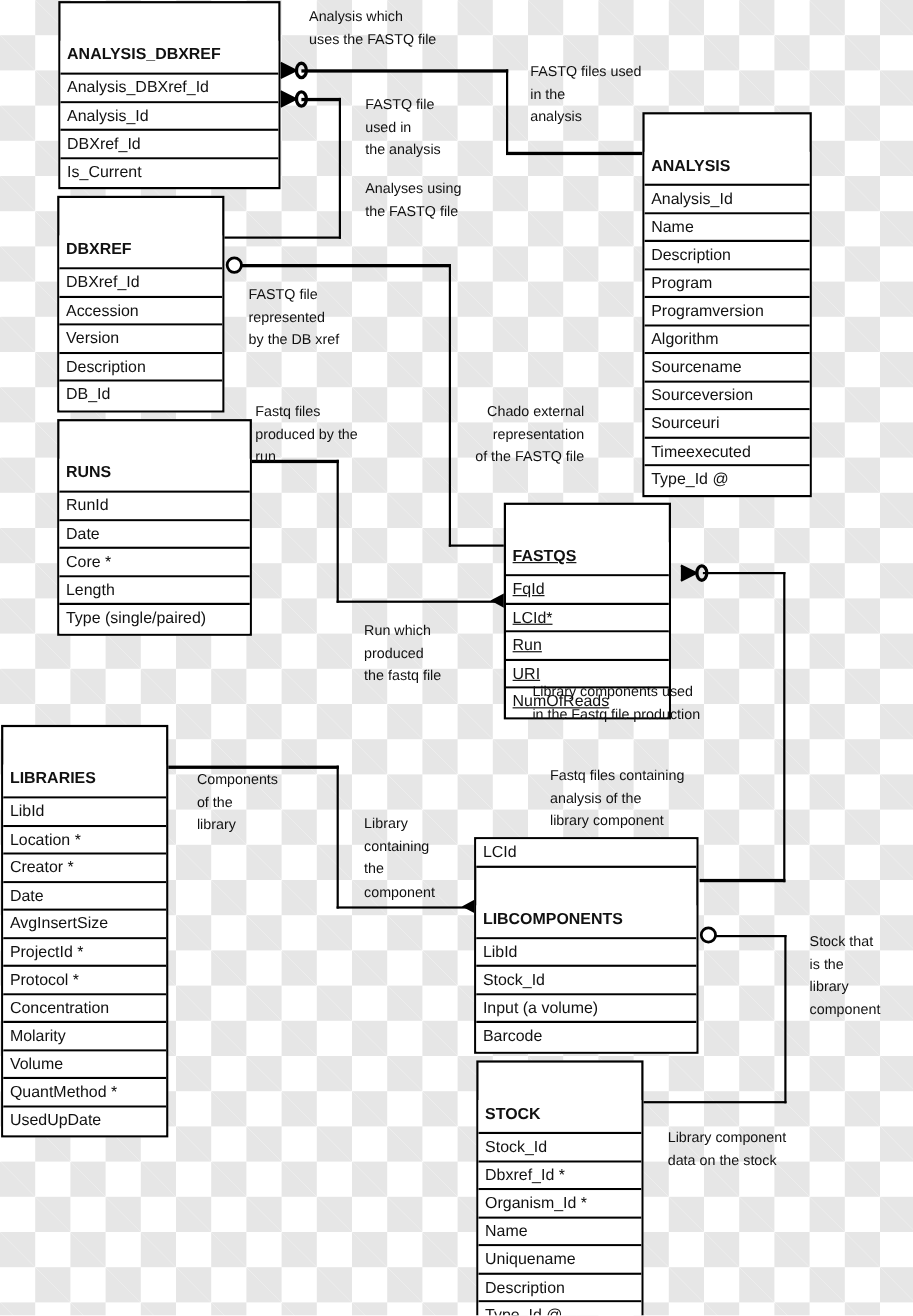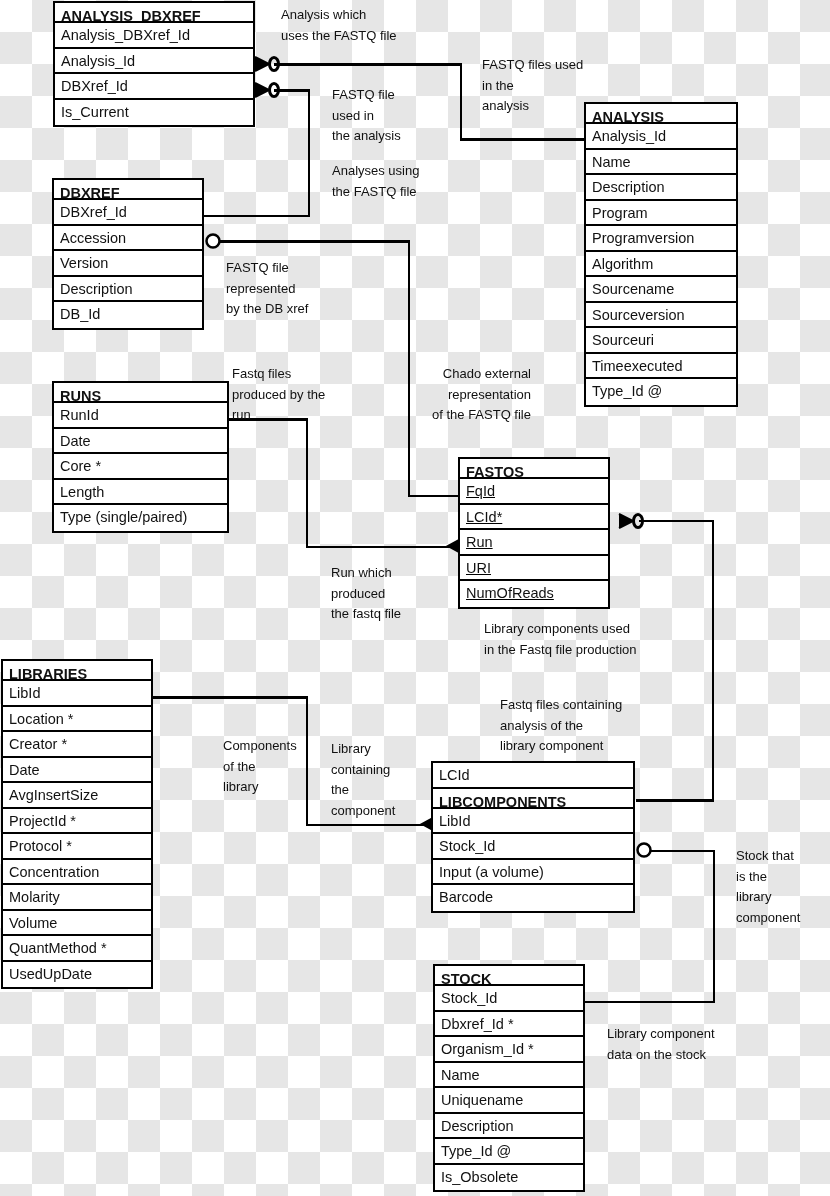--- a/index.html
+++ b/index.html
@@ -37,23 +37,24 @@
     white-space: nowrap;
     overflow: hidden;
     background: #ffffff;
     border-bottom: 2px solid #000000;
   }
   .entity .row:last-child {
     border-bottom: none;
   }
   .entity .row.title {
     font-weight: bold;
-    height: 20px;
+    height: 31px;
     line-height: 27px;
     border-bottom: 2.5px solid #000000;
+    margin-top: 34px;
   }
   
   .note {
     position: absolute;
     font-size: 13px;
     line-height: 20.5px;
     color: #111111;
     white-space: pre-line;
   }
   .note.right { text-align: left; }
@@ -238,21 +239,21 @@
 produced by the
 run</div>
   <div class="note" style="left:432px; top:364px;text-align:right;">Chado external
 representation
 of the FASTQ file</div>
   <div class="note" style="left:331px; top:563px;">Run which
 produced
 the fastq file</div>
   <div class="note" style="left:458px; top:619px;margin-left:26px;">Library components used
 in the Fastq file production</div>
-  <div class="note" style="left:179px; top:736px;margin-left:44px;">Components
+  <div class="note" style="left:179px; top:699px;">Components
 of the
 library</div>
   <div class="note" style="left:331px; top:739px;">Library
 containing
 the
 component</div>
   <div class="note" style="left:500px; top:695px;">Fastq files containing
 analysis of the
 library component</div>
   <div class="note" style="left:736px; top:846px;">Stock that

